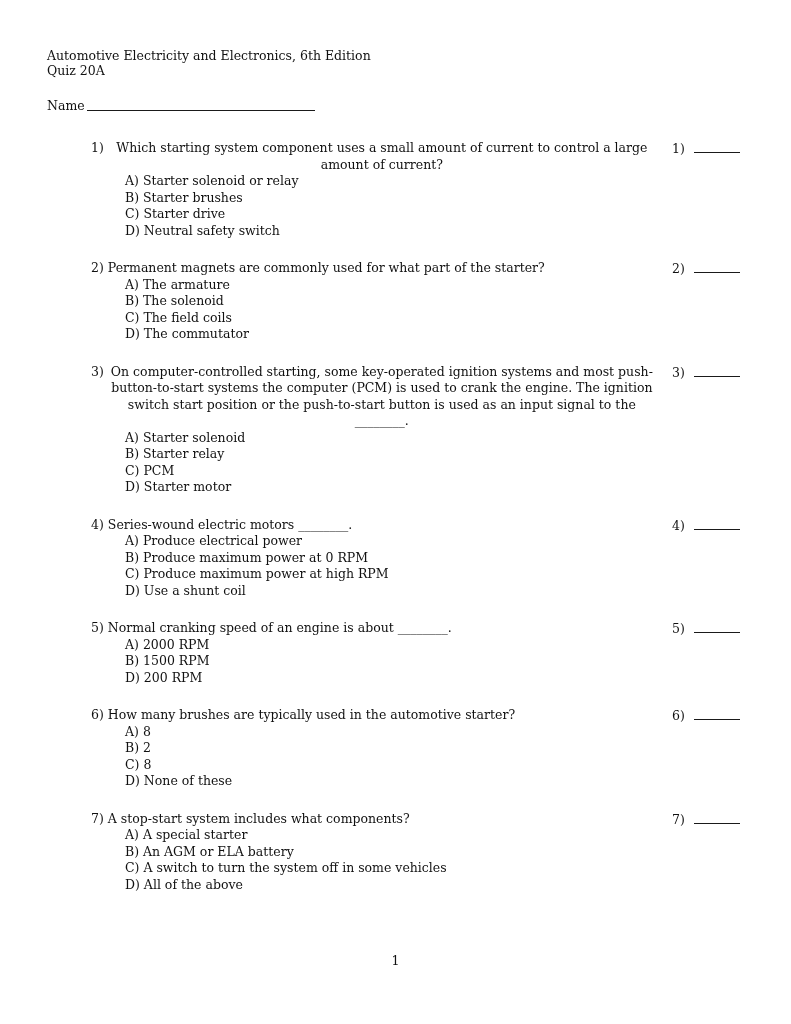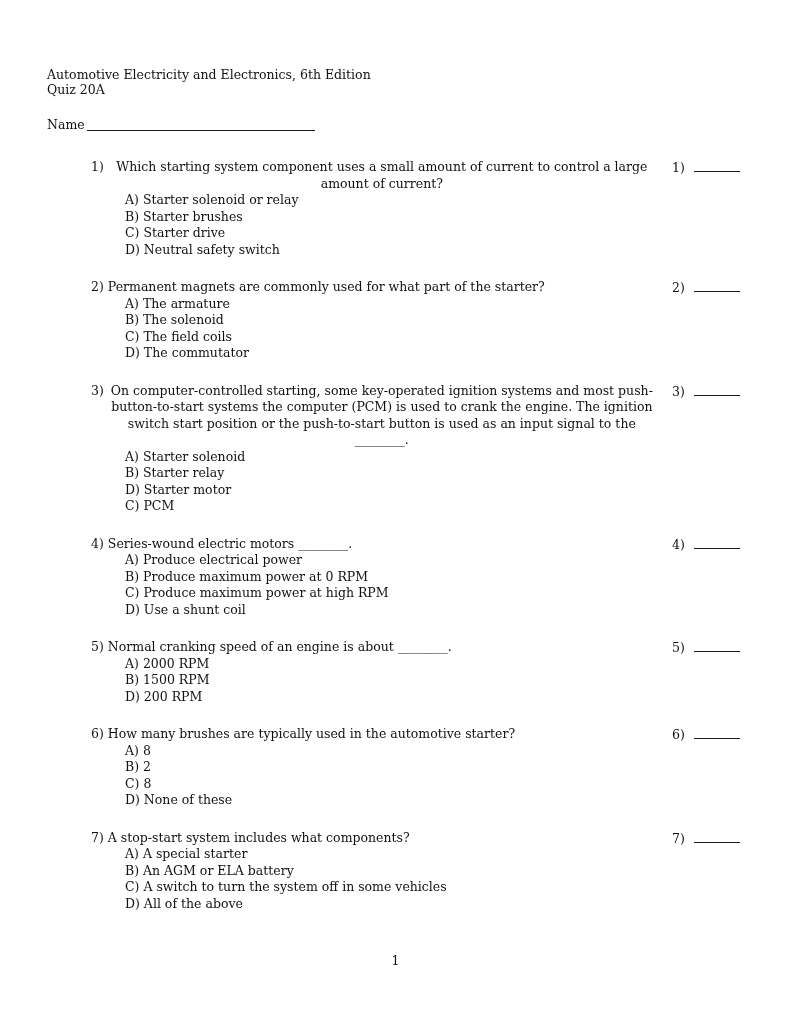--- a/index.html
+++ b/index.html
@@ -6,28 +6,27 @@
   html, body { background: #ffffff; }
   body {
     width: 791px; height: 1024px;
     font-family: "DejaVu Serif", "Liberation Serif", serif;
     color: #111111;
     position: relative;
     overflow: hidden;
   }
   .page {
     position: absolute; inset: 0;
-    padding: 20px 46px 0 47px;
-    margin-top: 47px;
+    padding: 48px 46px 0 47px;
   }
   .doc-header { font-size: 12.5px; line-height: 15px; }
   .name-row {
     margin-top: 20px;
     font-size: 12.5px;
-    display: flex; align-items: center;
+    display: flex; align-items: flex-start;
   }
   .name-line {
     display: inline-block;
     width: 228px; height: 13px;
     border-bottom: 1.4px solid #1a1a1a;
     margin-left: 2px;
   }
   .section-heading {
     margin-top: 33px;
     font-size: 12.8px;
@@ -128,22 +127,22 @@
 
     <div class="question">
       <div class="q-left">
         <div class="q-stem-row">
           <span class="q-num">3)</span>
           <span class="q-stem">On computer-controlled starting, some key-operated ignition systems and most push-button-to-start systems the computer (PCM) is used to crank the engine. The ignition switch start position or the push-to-start button is used as an input signal to the ________.</span>
         </div>
         <div class="q-choices">
           <div class="q-choice">A) Starter solenoid</div>
           <div class="q-choice">B) Starter relay</div>
+          <div class="q-choice">C) PCM</div>
           <div class="q-choice">D) Starter motor</div>
-          <div class="q-choice">C) PCM</div>
         </div>
       </div>
       <div class="q-answer">
         <span class="q-answer-num">3)</span>
         <span class="q-answer-line"></span>
       </div>
     </div>
 
     <div class="question">
       <div class="q-left">

